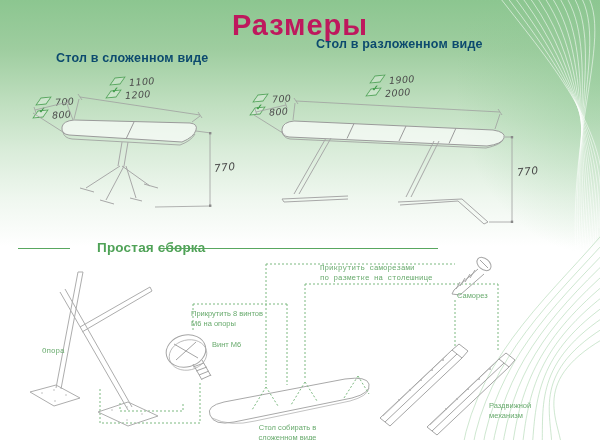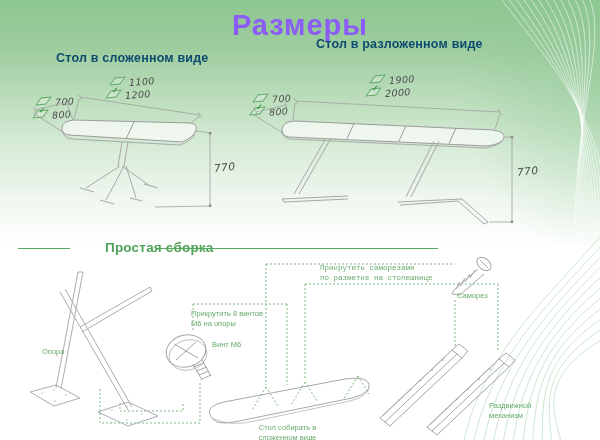--- a/index.html
+++ b/index.html
@@ -4,21 +4,21 @@
 <style>
   html,body{margin:0;padding:0;}
   body{
     width:600px;height:440px;position:relative;overflow:hidden;
     font-family:"Liberation Sans", sans-serif;
     background:linear-gradient(180deg,#8cc690 0%,#9ecd9f 11%,#bedebe 23%,#d9ecd9 34%,#eff7ef 45%,#ffffff 56%,#ffffff 100%);
   }
   .abs{position:absolute;}
   .right-tint{right:0;top:0;width:185px;height:360px;pointer-events:none;
     background:radial-gradient(ellipse 120% 75% at 100% 22%,rgba(141,200,147,.5),rgba(141,200,147,0) 65%);}
-  .page-title{left:0;right:0;top:9px;text-align:center;color:#8b5cf6;font-size:29px;font-weight:bold;letter-spacing:1px;}
+  .page-title{left:0;right:0;top:9px;text-align:center;color:#be185d;font-size:29px;font-weight:bold;letter-spacing:1px;}
   .sec-head{color:#0c4a6e;font-weight:bold;font-size:12.5px;letter-spacing:.2px;}
   .dim-row{display:flex;align-items:center;gap:6px;height:12px;}
   .cb{width:9px;height:6px;border:1.2px solid #55a55c;display:inline-block;position:relative;
       transform:skew(-35deg,-5deg);background:rgba(255,255,255,.25);}
   .cb .mark{position:absolute;left:0px;top:-5px;font-size:9px;font-weight:bold;color:#3f9b49;
       transform:skew(35deg,5deg);line-height:9px;}
   .dim-val{font-family:"DejaVu Sans",sans-serif;font-style:italic;font-size:9.5px;color:#4b4b4b;
       transform:rotate(-4deg);letter-spacing:.4px;}
   .h-val{font-family:"DejaVu Sans",sans-serif;font-style:italic;font-size:10.5px;color:#4b4b4b;
       transform:rotate(-6deg);letter-spacing:.5px;}
@@ -192,21 +192,21 @@
       <path d="M191 46 L163 102"></path>
     <path d="M150 107 L214 104"></path>
       <path d="M152 110 L210 106"></path>
     <path d="M214 104 L240 127"></path>
       <path d="M210 106 L236 129"></path>
       <path d="M240 127 L236 129"></path>
   </g>
 </svg>
 
 <div class="abs divider-line" style="left:18px;top:248px;width:52px;"></div>
-<div class="abs asm-head" style="left:84px;top:240px;padding-left:21px;">Простая сборка</div>
+<div class="abs asm-head" style="left:76px;top:240px;padding-left:21px;">Простая сборка</div>
 <div class="abs divider-line" style="left:160px;top:248px;width:278px;"></div>
 
 <svg class="abs" style="left:0;top:252px;" width="600" height="188" viewBox="0 0 600 188" fill="none">
 
   <g stroke="#7cb980" stroke-width="1" stroke-dasharray="2 2">
     <path d="M266 12 L455 12"></path>
       <path d="M266 12 L266 133"></path>
       <path d="M455 48 L455 94"></path>
     <path d="M305 32 L498 32"></path>
       <path d="M305 32 L305 128"></path>
@@ -312,18 +312,18 @@
       <path d="M465 26 L460 34"></path>
       <path d="M460 30 L456 37"></path>
   </g>
 </svg>
 
 <div class="abs lbl" style="left:191px;top:286px;margin-top:23px;">Прикрутить 8 винтов
 М6 на опоры</div>
 <div class="abs lbl" style="left:320px;top:264px;font-family:Liberation Mono, monospace;">Прикрутить саморезами
 по разметке на столешнице</div>
 <div class="abs lbl" style="left:457px;top:291px;">Саморез</div>
-<div class="abs lbl" style="left:42px;top:347px;">Опора</div>
+<div class="abs lbl" style="left:42px;top:347px;font-family:Liberation Mono, monospace;">Опора</div>
 <div class="abs lbl" style="left:212px;top:340px;">Винт М6</div>
 <div class="abs lbl center" style="left:245px;top:423px;width:85px;">Стол собирать в
 сложенном виде</div>
 <div class="abs lbl" style="left:489px;top:401px;">Раздвижной
 механизм</div>
 
 </body></html>

